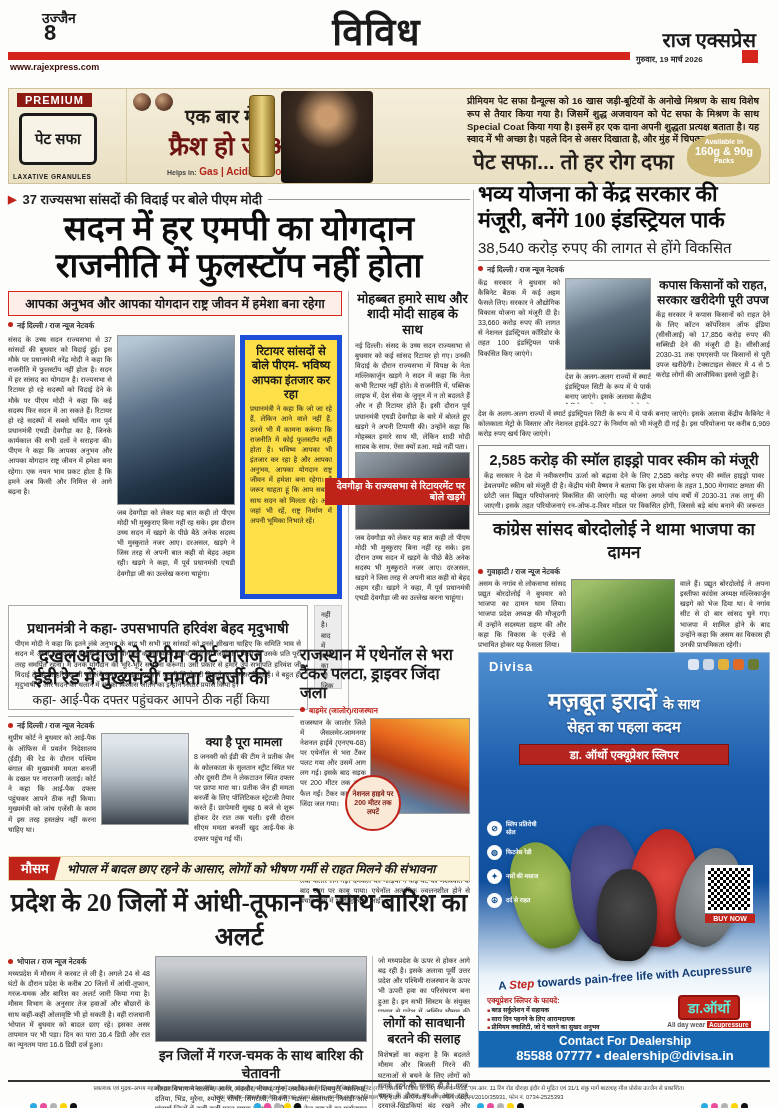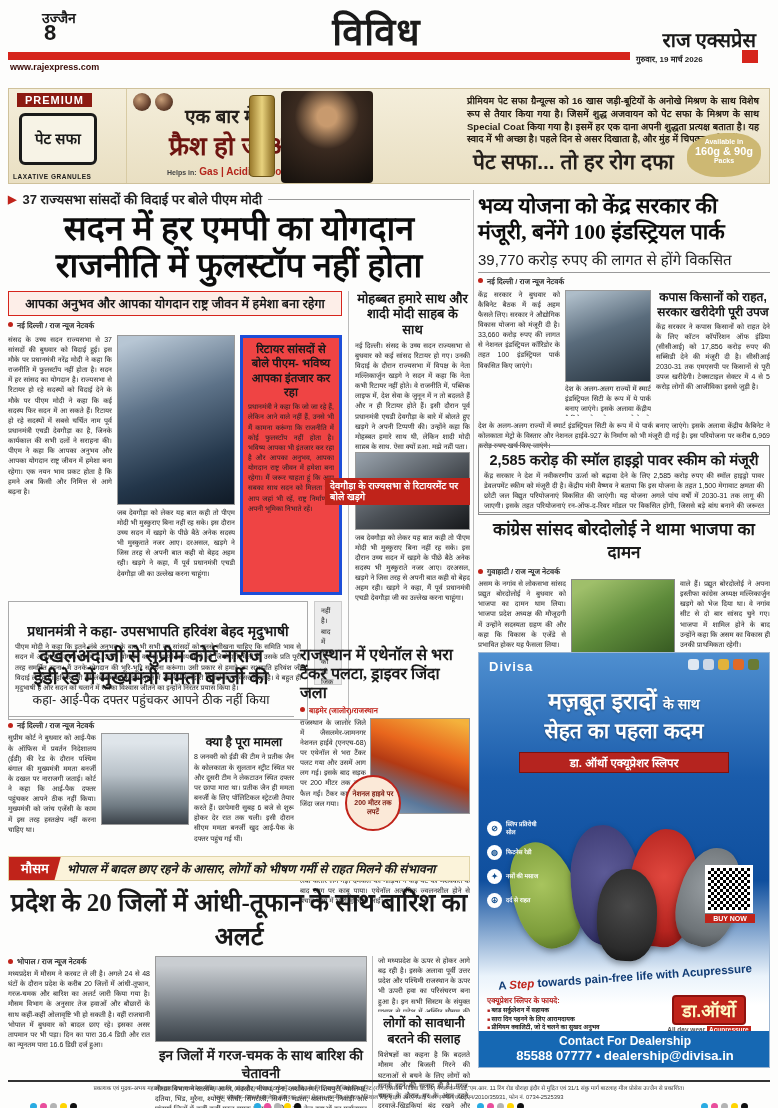--- a/index.html
+++ b/index.html
@@ -49,34 +49,34 @@
   .lead-kicker .arr { color:#c0231a; font-size:11px; }
   .lead-kicker .tail { flex:1; height:1px; background:#999; }
   .lead-hl { text-align:center; font-size:34px; line-height:1.1; font-weight:900; color:#0d0d0d; font-family:"Liberation Serif",serif; margin-top:2px; }
   .lead-cols { display:flex; margin-top:6px; }
   .lead-main { width:340px; padding-right:6px; }
   .lead-sub { border:1px solid #d6251c; background:#fdeee8; font-size:12.5px; font-weight:bold; padding:3px 6px; text-align:center; }
   .lead-row { display:flex; gap:5px; margin-top:5px; }
   .lead-c1 { width:104px; }
   .photo { background:linear-gradient(160deg,#8ea6bc 10%,#44586e 45%,#1d2a38); border:1px solid #999; }
   .modi { width:118px; height:170px; background:linear-gradient(160deg,#b7c6d4 5%,#5d7288 40%,#23364a 75%,#101a26); }
-  .pinkbox { flex:1; background:#ef4444; border:3px solid #1d4ed8; padding:4px 5px; }
+  .pinkbox { flex:1; background:#fde047; border:5px solid #1d4ed8; padding:4px 5px; }
   .pinkbox h4 { font-size:11.5px; text-align:center; font-weight:900; line-height:1.25; margin-bottom:3px; }
   .lead-side { flex:1; border-left:1px solid #bbb; padding-left:6px; }
   .lead-side h3 { font-size:13px; font-weight:900; text-align:center; line-height:1.2; margin-bottom:3px; }
   .kharge { width:100%; height:78px; position:relative; margin:3px 0; }
   .kharge .ph { width:100%; height:100%; background:linear-gradient(150deg,#9aa4ae,#4a4f55 55%,#17191c); border:1px solid #999; }
-  .kharge .cap { position:absolute; left:-30px; top:26px; background:#c0231a; color:#fff; font-size:9.5px; font-weight:bold; padding:2px 5px; line-height:1.25; text-align:left; }
+  .kharge .cap { position:absolute; left:-30px; top:26px; background:#c0231a; color:#fff; font-size:9.5px; font-weight:bold; padding:2px 5px; line-height:1.25; text-align:right; }
   .pm-box { display:flex; gap:6px; margin-top:6px; }
-  .pm-left { width:300px; border:1px solid #aaa; padding:19px 6px; }
+  .pm-left { width:300px; border:1px solid #aaa; padding:12px 6px; }
   .pm-left h4 { text-align:center; font-size:14px; font-weight:900; margin-bottom:2px; }
   .pm-right { flex:1; background:#ececec; border:1px solid #ccc; padding:4px 6px; }
 
   
-  .rt { position:absolute; top:194px; left:478px; width:292px; }
+  .rt { position:absolute; top:182px; left:478px; width:292px; }
   .rt-hl { font-size:21.5px; font-weight:900; line-height:1.2; font-family:"Liberation Serif",serif; color:#0d0d0d; }
   .rt-sub { font-size:15px; margin-top:3px; color:#222; border-bottom:1px solid #999; padding-bottom:3px; }
   .rt-row { display:flex; gap:5px; margin-top:4px; }
   .rt-c1 { width:82px; }
   .vaishnaw { width:86px; height:92px; background:linear-gradient(160deg,#aebdc9 5%,#5a6c7c 45%,#26323d); border:1px solid #999; }
   .kapas { flex:1; }
   .kapas h4 { font-size:12px; font-weight:900; text-align:center; line-height:1.25; margin-bottom:2px; }
   .hydro { position:absolute; top:445px; left:478px; width:292px; border:1px solid #888; padding:3px 5px; }
   .hydro h3 { text-align:center; font-size:14.5px; font-weight:900; margin-bottom:2px; }
   .bord { position:absolute; top:512px; left:478px; width:292px; }
@@ -118,21 +118,21 @@
   .wx-adv h4 { font-size:12.5px; font-weight:900; text-align:center; line-height:1.25; margin-bottom:3px; }
 
   
   .dv { position:absolute; top:652px; left:478px; width:292px; height:416px; border:1px solid #9db6d2; background:linear-gradient(180deg,#4f8fd0 0%,#1a5cab 30%,#0f4f9e 55%,#eaf3fb 78%,#ffffff 85%); overflow:hidden; }
   .dv-top { display:flex; justify-content:space-between; padding:6px 10px 0; }
   .dv-brand { color:#fff; font-weight:900; font-size:13px; letter-spacing:1px; }
   .dv-certs { display:flex; gap:4px; }
   .dv-cert { width:11px; height:11px; border-radius:3px; }
   .dv-h1 { text-align:center; color:#fff; font-weight:900; font-size:23px; margin-top:10px; text-shadow:0 1px 2px rgba(0,0,0,.4); }
   .dv-h1 small { font-size:14px; font-weight:bold; }
-  .dv-h2 { text-align:center; color:#fff; font-weight:900; font-size:21px; text-shadow:0 1px 2px rgba(0,0,0,.4); }
+  .dv-h2 { text-align:center; color:#fff; font-weight:900; font-size:15px; text-shadow:0 1px 2px rgba(0,0,0,.4); }
   .dv-band { margin:8px auto 0; width:210px; background:#b5241f; color:#fff; font-size:11.5px; font-weight:bold; text-align:center; padding:2px 4px; border:1px solid #7e120f; }
   .slips { position:absolute; top:150px; left:0; width:292px; height:150px; }
   .slip { position:absolute; border-radius:48% 48% 42% 42%; box-shadow:0 3px 6px rgba(0,0,0,.35); }
   .dv-feats { position:absolute; top:168px; left:8px; width:58px; display:flex; flex-direction:column; gap:9px; }
   .dv-feat { display:flex; align-items:center; gap:4px; color:#fff; font-size:6px; font-weight:bold; line-height:1.2; }
   .dv-feat .ic { width:15px; height:15px; border-radius:50%; background:#fff; color:#14508f; flex:0 0 auto; display:flex; align-items:center; justify-content:center; font-size:8px; }
   .dv-qr { position:absolute; top:212px; right:14px; width:50px; text-align:center; }
   .qr { width:48px; height:48px; background:#fff; padding:3px; }
   .qr-in { width:100%; height:100%;
     background:
@@ -141,21 +141,21 @@
     background-blend-mode:difference; }
   .qr-btn { background:#c0231a; color:#fff; font-size:7px; font-weight:900; padding:1px 0; margin-top:1px; }
   .dv-tag { position:absolute; top:318px; left:0; width:292px; text-align:center; color:#123d76; font-weight:900; font-size:11.5px; transform:rotate(-4deg); }
   .dv-tag .step { color:#c0231a; font-style:italic; }
   .dv-bottom { position:absolute; top:338px; left:0; width:292px; height:50px; padding:4px 8px; display:flex; }
   .dv-bene { width:168px; }
   .dv-bene h5 { color:#b5241f; font-size:7.5px; font-weight:900; margin-bottom:1px; }
   .dv-bene li { list-style:none; font-size:6.3px; font-weight:bold; color:#222; line-height:1.35; }
   .dv-bene li::before { content:"■ "; color:#b5241f; font-size:5px; }
   .dv-logoarea { flex:1; text-align:center; }
-  .dv-ortho { display:inline-block; background:#c0231a; color:#fef9c3; font-weight:900; font-size:18px; padding:1px 8px; border-radius:4px; border:2px solid #8e120e; }
+  .dv-ortho { display:inline-block; background:#c0231a; color:#5eead4; font-weight:900; font-size:14px; padding:1px 8px; border-radius:4px; border:2px solid #8e120e; }
   .dv-wear { font-size:6.5px; color:#555; font-weight:bold; margin-top:1px; }
   .dv-wear .acc { background:#c0231a; color:#fff; padding:0 2px; }
   .dv-slippers { font-size:17px; color:#8a8f94; font-weight:bold; letter-spacing:1px; }
   .dv-contact { position:absolute; bottom:0; left:0; width:292px; background:#1668b3; color:#fff; text-align:center; padding:3px 0 4px; }
   .dv-contact .c1 { font-size:12px; font-weight:900; }
   .dv-contact .c2 { font-size:13px; font-weight:900; }
 
   
   .ftr { position:absolute; top:1080px; left:0; width:778px; }
   .ftr-top { border-top:2px solid #333; margin:0 8px; }
@@ -256,21 +256,21 @@
         <div class="body-txt cut" style="height:118px;">जब देवगौड़ा को लेकर यह बात कही तो पीएम मोदी भी मुस्कुराए बिना नहीं रह सके। इस दौरान उच्च सदन में खड़गे के पीछे बैठे अनेक सदस्य भी मुस्कुराते नजर आए। दरअसल, खड़गे ने जिस तरह से अपनी बात कही वो बेहद अहम रही। खड़गे ने कहा, मैं पूर्व प्रधानमंत्री एचडी देवगौड़ा जी का उल्लेख करना चाहूंगा।</div>
       </div>
     </div>
   </div>
 
   <div class="rt">
     <div class="rt-hl">
       <div>भव्य योजना को केंद्र सरकार की</div>
       <div>मंजूरी, बनेंगे 100 इंडस्ट्रियल पार्क</div>
     </div>
-    <div class="rt-sub">39,770 करोड़ रुपए की लागत से होंगे विकसित</div>
+    <div class="rt-sub">38,540 करोड़ रुपए की लागत से होंगे विकसित</div>
     <div class="byline" style="margin-top:3px;">
       <span class="dot"></span>
       <span>नई दिल्ली / राज न्यूज नेटवर्क</span>
     </div>
     <div class="rt-row">
       <div class="rt-c1 body-txt cut" style="height:128px;">केंद्र सरकार ने बुधवार को कैबिनेट बैठक में कई अहम फैसले लिए। सरकार ने औद्योगिक विकास योजना को मंजूरी दी है। 33,660 करोड़ रुपए की लागत से नेशनल इंडस्ट्रियल कॉरिडोर के तहत 100 इंडस्ट्रियल पार्क विकसित किए जाएंगे।</div>
       <div>
         <div class="vaishnaw"></div>
         <div class="body-txt cut" style="width:86px;height:32px;margin-top:2px;">देश के अलग-अलग राज्यों में स्मार्ट इंडस्ट्रियल सिटी के रूप में ये पार्क बनाए जाएंगे। इसके अलावा केंद्रीय कैबिनेट ने कोलकाता मेट्रो के विस्तार और नेशनल हाईवे-927 के निर्माण को भी मंजूरी दी गई है। इस परियोजना पर करीब 6,969 करोड़ रुपए खर्च किए जाएंगे।</div>
       </div>

